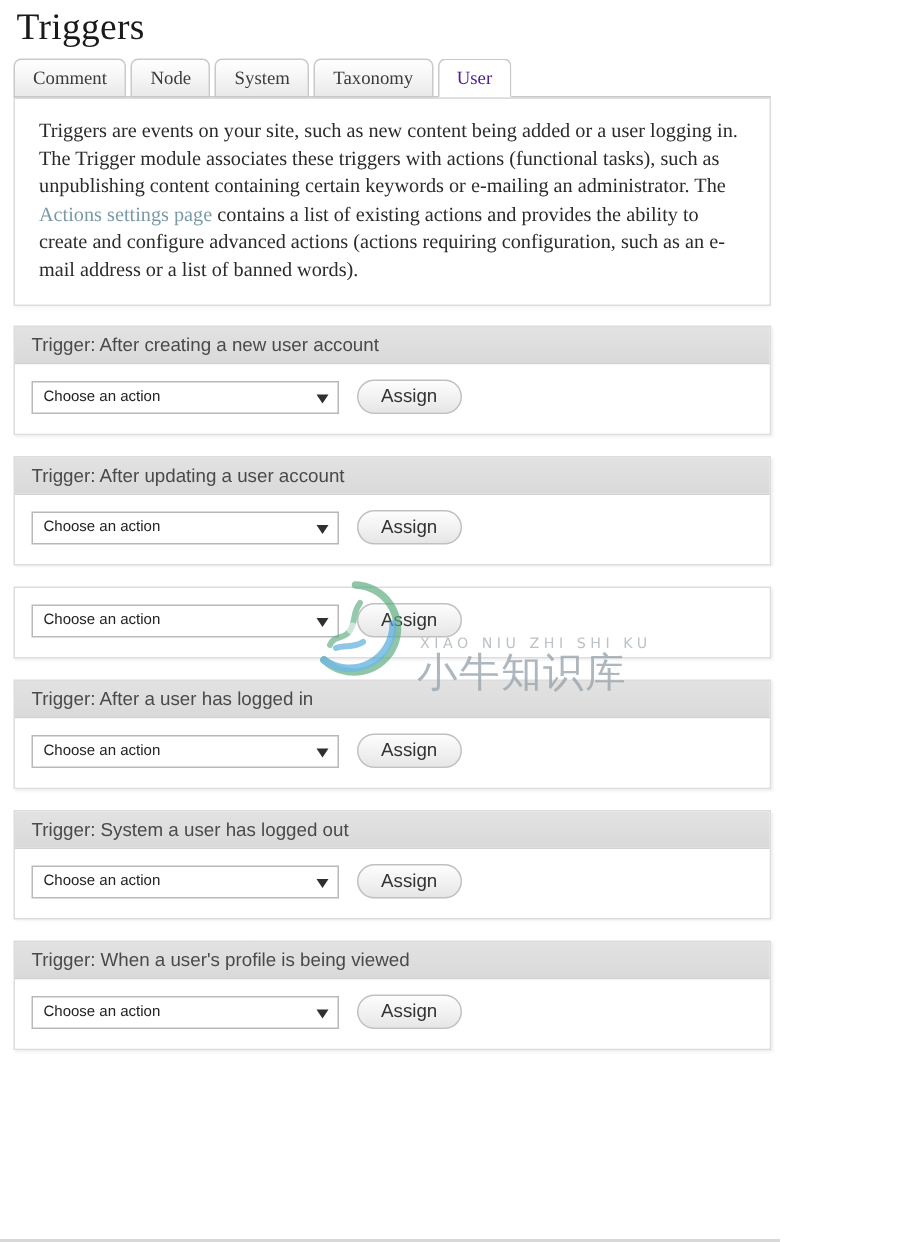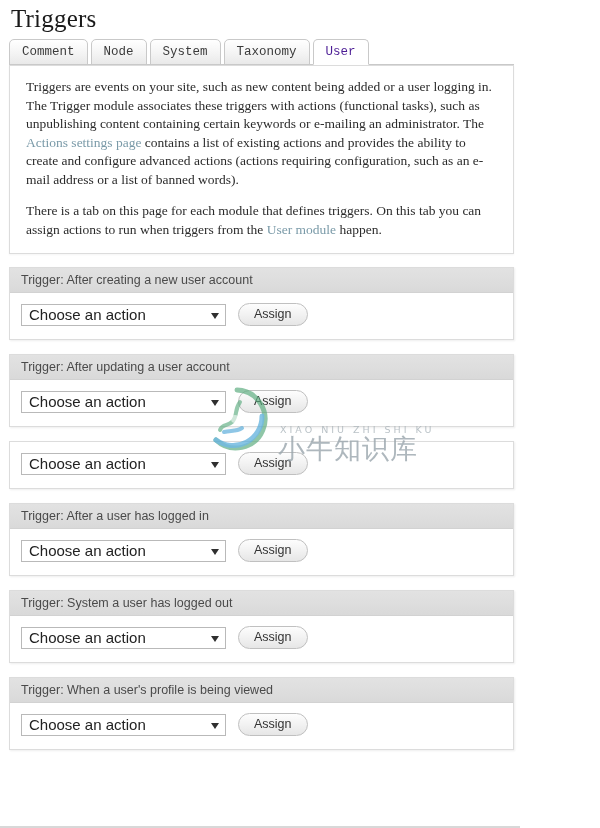--- a/index.html
+++ b/index.html
@@ -47,21 +47,21 @@
     z-index: 0;
   }
   .tab {
     position: relative;
     display: inline-block;
     z-index: 1;
     height: 26px;
     line-height: 24px;
     padding: 0 12px;
     margin: 0 3px 0 0;
-    font-family: Liberation Mono, monospace;
+    font-family: Liberation Serif, serif;
     font-size: 12.5px;
     color: #3b3b3b;
     border: 1px solid #c9c9c9;
     border-bottom: 1px solid #c9c9c9;
     border-radius: 5px 5px 0 0;
     background: linear-gradient(to bottom, #ffffff 0%, #f4f4f4 55%, #e9e9e9 100%);
     cursor: pointer;
     vertical-align: bottom;
   }
   .tab.active {
@@ -123,21 +123,21 @@
     display: flex;
     align-items: center;
   }
   .action-select {
     position: relative;
     width: 205px;
     height: 22px;
     border: 1px solid #b9b9b9;
     background: #ffffff;
     font-family: "Liberation Sans", "DejaVu Sans", sans-serif;
-    font-size: 15px;
+    font-size: 10px;
     color: #222222;
     line-height: 20px;
     padding: 0 20px 0 7px;
     cursor: pointer;
     white-space: nowrap;
     overflow: hidden;
   }
   .select-arrow {
     position: absolute;
     right: 6px;
@@ -206,23 +206,20 @@
 <div id="page">
 
   <h1 id="page-title">Triggers</h1>
 
   <ul id="tabs"><li class="tab"><span>Comment</span></li><li class="tab"><span>Node</span></li><li class="tab"><span>System</span></li><li class="tab"><span>Taxonomy</span></li><li class="tab active"><span>User</span></li></ul>
 
   <div id="help-box">
     <p>
       <span>Triggers are events on your site, such as new content being added or a user logging in. The Trigger module associates these triggers with actions (functional tasks), such as unpublishing content containing certain keywords or e-mailing an administrator. The </span><a class="inline-link">Actions settings page</a><span> contains a list of existing actions and provides the ability to create and configure advanced actions (actions requiring configuration, such as an e-mail address or a list of banned words).</span>
     </p>
-    <p>
-      <span>There is a tab on this page for each module that defines triggers. On this tab you can assign actions to run when triggers from the </span><a class="inline-link">User module</a><span> happen.</span>
-    </p>
   </div>
 
   <div id="trigger-list">
       <div class="trigger-panel">
         <div class="trigger-header">Trigger: After creating a new user account</div>
         <div class="trigger-body">
           <div class="action-row">
             <div class="action-select"><span>Choose an action</span><span class="select-arrow"></span></div>
             <button class="assign-button">Assign</button>
           </div>

